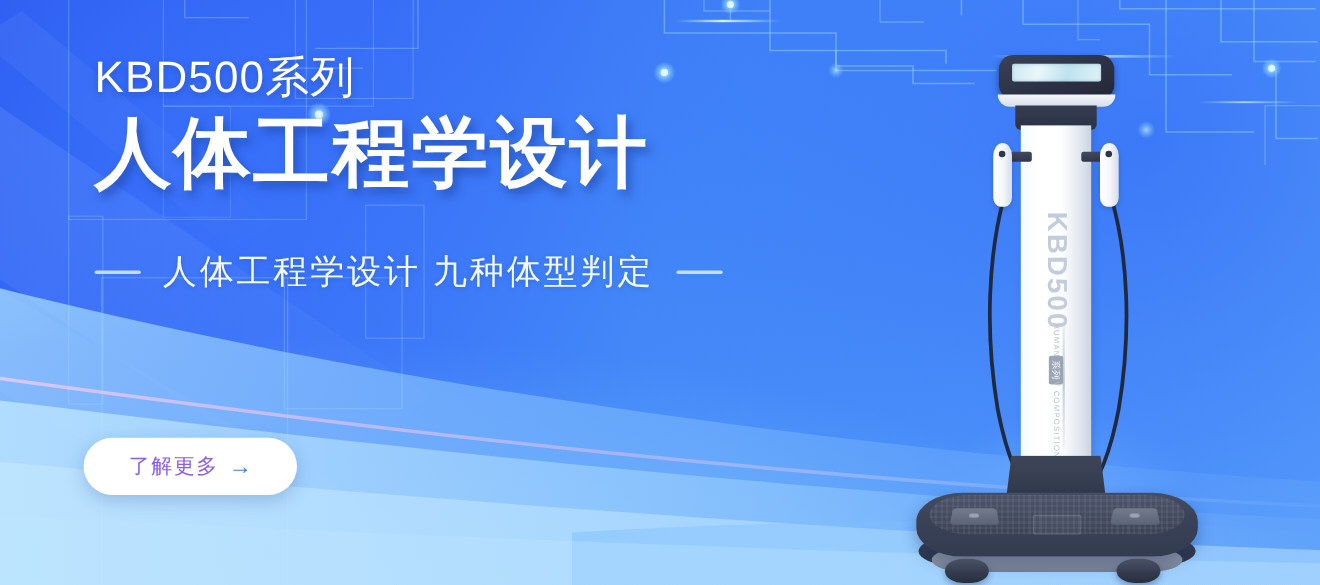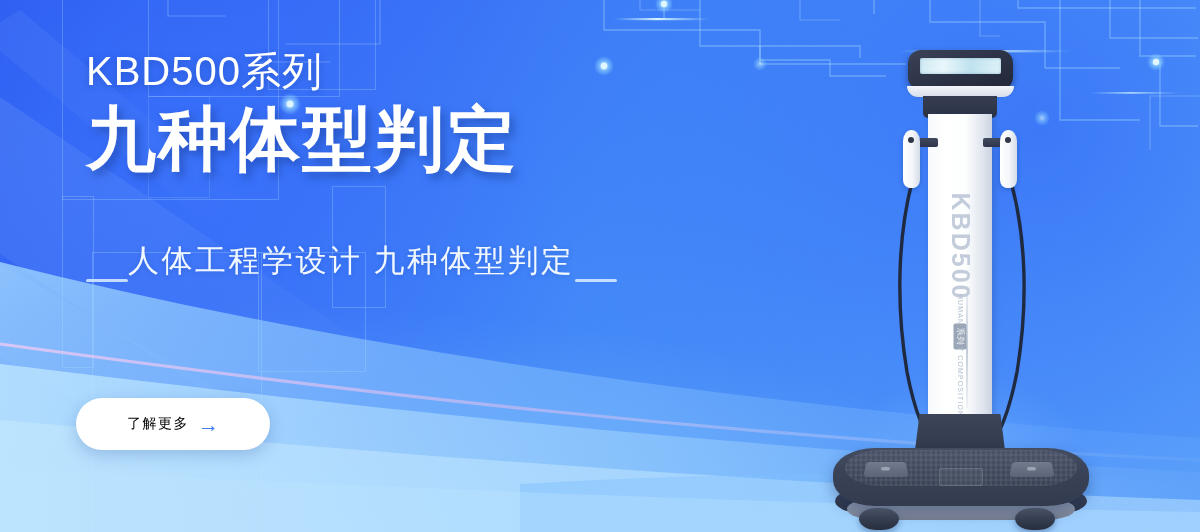--- a/index.html
+++ b/index.html
@@ -101,23 +101,24 @@
     margin-top: 4px;
     font-size: 70px;
     font-weight: bold;
     letter-spacing: 2px;
     line-height: 1.16;
     color: #ffffff;
     text-shadow: 4px 5px 9px rgba(25,60,150,0.55);
     white-space: nowrap;
   }
   .subline-row {
-    margin-top: 60px;
+    margin-top: 46px;
     display: flex;
-    align-items: flex-end;
+    align-items: center;
+    gap: 20px;
   }
   .dash {
     width: 42px;
     height: 3px;
     background: rgba(226,242,255,0.82);
     border-radius: 2px;
     flex: 0 0 auto;
   }
   .subline {
     font-size: 31px;
@@ -138,23 +139,23 @@
     border-radius: 26px;
     box-shadow: 0 5px 16px rgba(20,55,140,0.22);
     cursor: pointer;
     display: flex;
     align-items: center;
     justify-content: center;
     gap: 9px;
     font-family: "Liberation Sans", sans-serif;
   }
   .cta-label {
-    font-size: 14px;
+    font-size: 19px;
     letter-spacing: 1.5px;
-    color: #000000;
+    color: #8b5cf6;
   }
   .cta-arrow {
     font-size: 21px;
     color: #3b7ce8;
     line-height: 1;
   }
 
   
   .device {
     position: absolute;
@@ -470,21 +471,21 @@
     <path d="M0 30 C 260 96, 660 170, 1200 206 L1200 300 L0 300 Z" fill="url(#sw1)"></path>
     <path d="M0 132 C 300 168, 700 216, 1200 240 L1200 300 L0 300 Z" fill="url(#sw2)" opacity="0.75"></path>
     <path d="M0 112 C 320 156, 720 206, 1200 228" fill="none" stroke="url(#sw3)" stroke-width="3.2"></path>
     <path d="M0 188 C 330 216, 740 252, 1200 268 L1200 300 L0 300 Z" fill="#cdeeff" opacity="0.45"></path>
     <path d="M520 252 C 760 238, 1000 238, 1200 252 L1200 300 L520 300 Z" fill="url(#sw4)"></path>
     <path d="M0 236 C 300 252, 760 272, 1200 280 L1200 300 L0 300 Z" fill="#bde6ff" opacity="0.35"></path>
   </svg>
 
   <div class="copy">
     <div class="kicker">KBD500系列</div>
-    <div class="headline">九种体型判定</div>
+    <div class="headline">人体工程学设计</div>
     <div class="subline-row">
       <span class="dash"></span>
       <span class="subline">人体工程学设计  九种体型判定</span>
       <span class="dash"></span>
     </div>
   </div>
 
   <button class="cta">
     <span class="cta-label">了解更多</span>
     <span class="cta-arrow">→</span>

